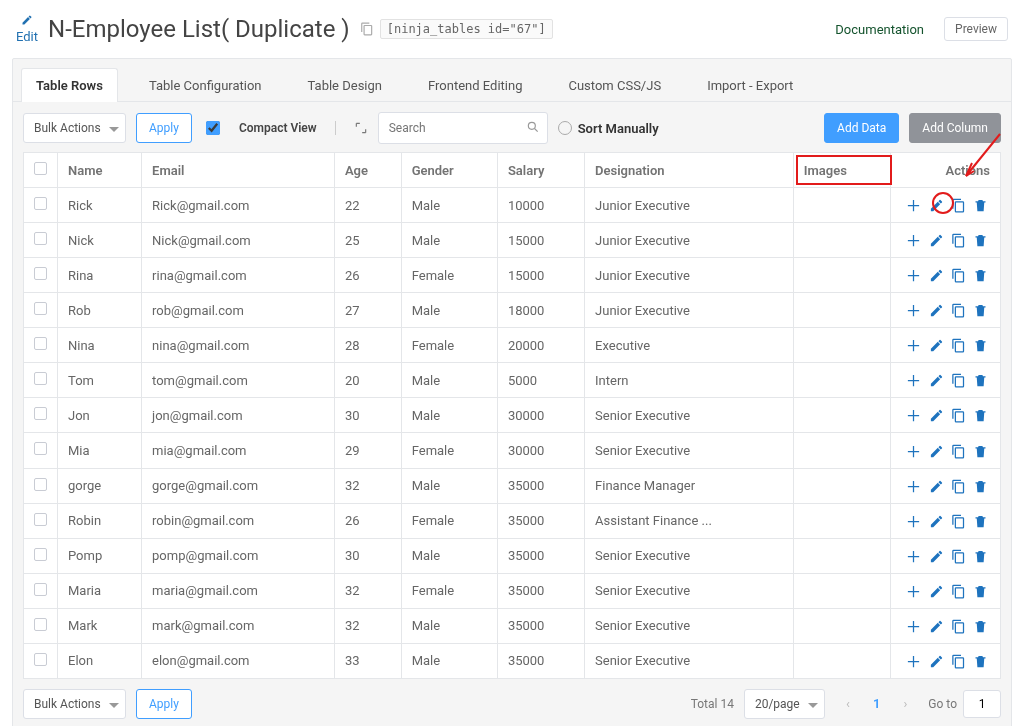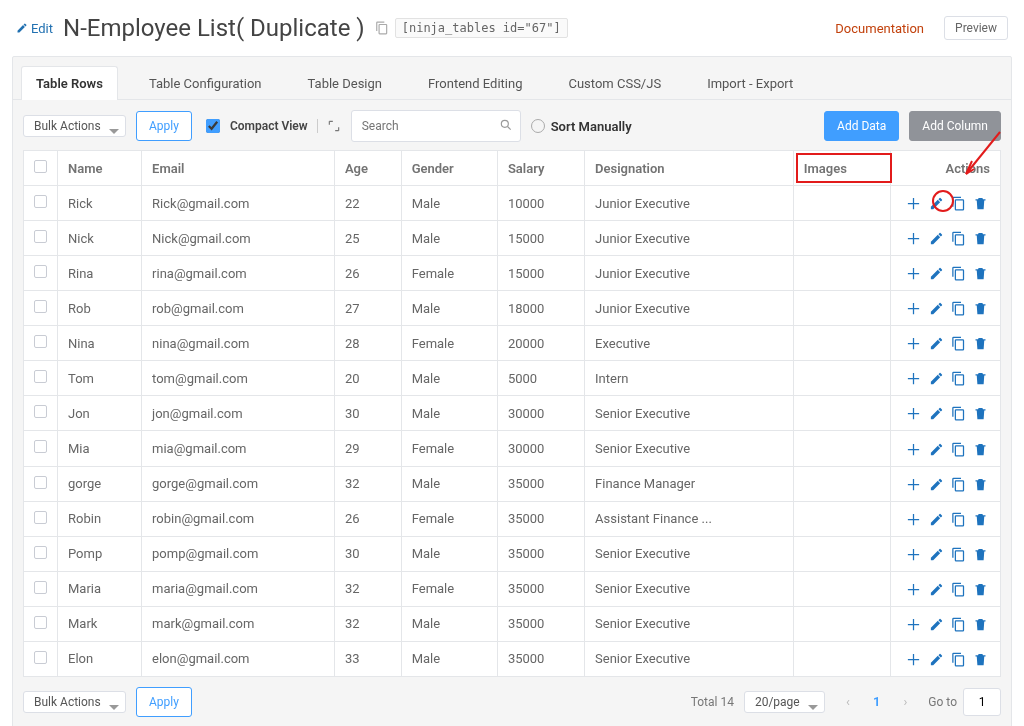--- a/index.html
+++ b/index.html
@@ -12,41 +12,41 @@
     --blue:#409eff;
     --btn-blue:#409eff;
     --btn-grey:#909399;
     --white:#ffffff;
   }
   *{box-sizing:border-box;font-family:-apple-system,BlinkMacSystemFont,"Segoe UI",Roboto,Arial,sans-serif;}
   body{margin:0;background:var(--white);color:var(--text);font-size:13px;width:1024px;}
   .page{padding:10px 12px 16px;}
   
   .page-head{display:flex;align-items:center;gap:10px;padding:4px 4px 14px;}
-  .edit-link{color:var(--link);font-size:13px;display:flex;align-items:center;gap:3px;}
+  .edit-link{color:var(--link);font-size:13px;display:flex;align-items:center;gap:3px;flex-direction:column;}
   .edit-link svg{width:12px;height:12px;fill:var(--link);}
   .page-title{font-size:24px;color:#444;}
   .shortcode{display:flex;align-items:center;gap:6px;color:#888;font-size:12px;}
   .shortcode svg{width:14px;height:14px;fill:#aaa;}
   .shortcode code{font-family:Menlo,Consolas,monospace;border:1px solid #e2e2e2;border-radius:2px;padding:2px 6px;color:#666;background:#fafafa;}
   .spacer{flex:1;}
-  .doc-link{color:#c2410c;font-size:13px;margin-right:10px;}
+  .doc-link{color:#14532d;font-size:13px;margin-right:10px;}
   .preview-btn{background:#fff;border:1px solid var(--border2);border-radius:3px;padding:4px 10px;color:#666;font-size:12px;cursor:pointer;}
   
   .tabs-wrap{background:var(--bg);border:1px solid var(--border);border-radius:2px;padding:10px 10px 12px;}
   .tabs{display:flex;gap:16px;margin:-10px -10px 10px;padding:8px 8px 0;border-bottom:1px solid var(--border);}
   .tab{padding:9px 14px;color:#555;font-size:13px;border:1px solid transparent;border-bottom:none;border-radius:3px 3px 0 0;cursor:pointer;position:relative;top:1px;}
   .tab.active{background:#fff;border-color:var(--border);color:#333;font-weight:600;}
   
   .toolbar{display:flex;align-items:center;gap:10px;margin-bottom:8px;}
-  .select{height:22px;border:1px solid var(--border2);border-radius:3px;padding:0 24px 0 10px;background:#fff;color:#555;font-size:12px;appearance:none;background-image:linear-gradient(45deg,transparent 49%,#999 51%),linear-gradient(-45deg,transparent 49%,#999 51%);background-position:right 11px top 13px,right 6px top 13px;background-size:5px 5px;background-repeat:no-repeat;}
+  .select{height:30px;border:1px solid var(--border2);border-radius:3px;padding:0 24px 0 10px;background:#fff;color:#555;font-size:12px;appearance:none;background-image:linear-gradient(45deg,transparent 49%,#999 51%),linear-gradient(-45deg,transparent 49%,#999 51%);background-position:right 11px top 13px,right 6px top 13px;background-size:5px 5px;background-repeat:no-repeat;}
   .btn{height:30px;border:1px solid var(--blue);background:#fff;color:var(--blue);border-radius:3px;padding:0 12px;font-size:12px;cursor:pointer;}
   .btn-blue{background:var(--btn-blue);border-color:var(--btn-blue);color:#fff;}
   .btn-grey{background:var(--btn-grey);border-color:var(--btn-grey);color:#fff;}
-  .cv{display:flex;align-items:center;gap:7px;font-size:12px;font-weight:600;color:#444;}
+  .cv{display:flex;align-items:center;gap:16px;font-size:12px;font-weight:600;color:#444;}
   .cv input{width:14px;height:14px;accent-color:var(--blue);}
   .cv .div{width:1px;height:14px;background:#ccc;margin:0 2px;}
   .cv svg{width:14px;height:14px;stroke:#777;fill:none;stroke-width:2;}
   .search{position:relative;}
   .search input{height:32px;width:170px;border:1px solid var(--border2);border-radius:3px;padding:0 28px 0 10px;font-size:12px;color:#555;}
   .search svg{position:absolute;right:8px;top:8px;width:14px;height:14px;stroke:#999;fill:none;stroke-width:2;}
   .sortm{display:flex;align-items:center;gap:6px;font-weight:600;font-size:13px;color:#333;}
   .sortm .box{width:14px;height:14px;border:1px solid #aaa;border-radius:50%;}
   
   table{width:100%;border-collapse:collapse;background:#fff;}

